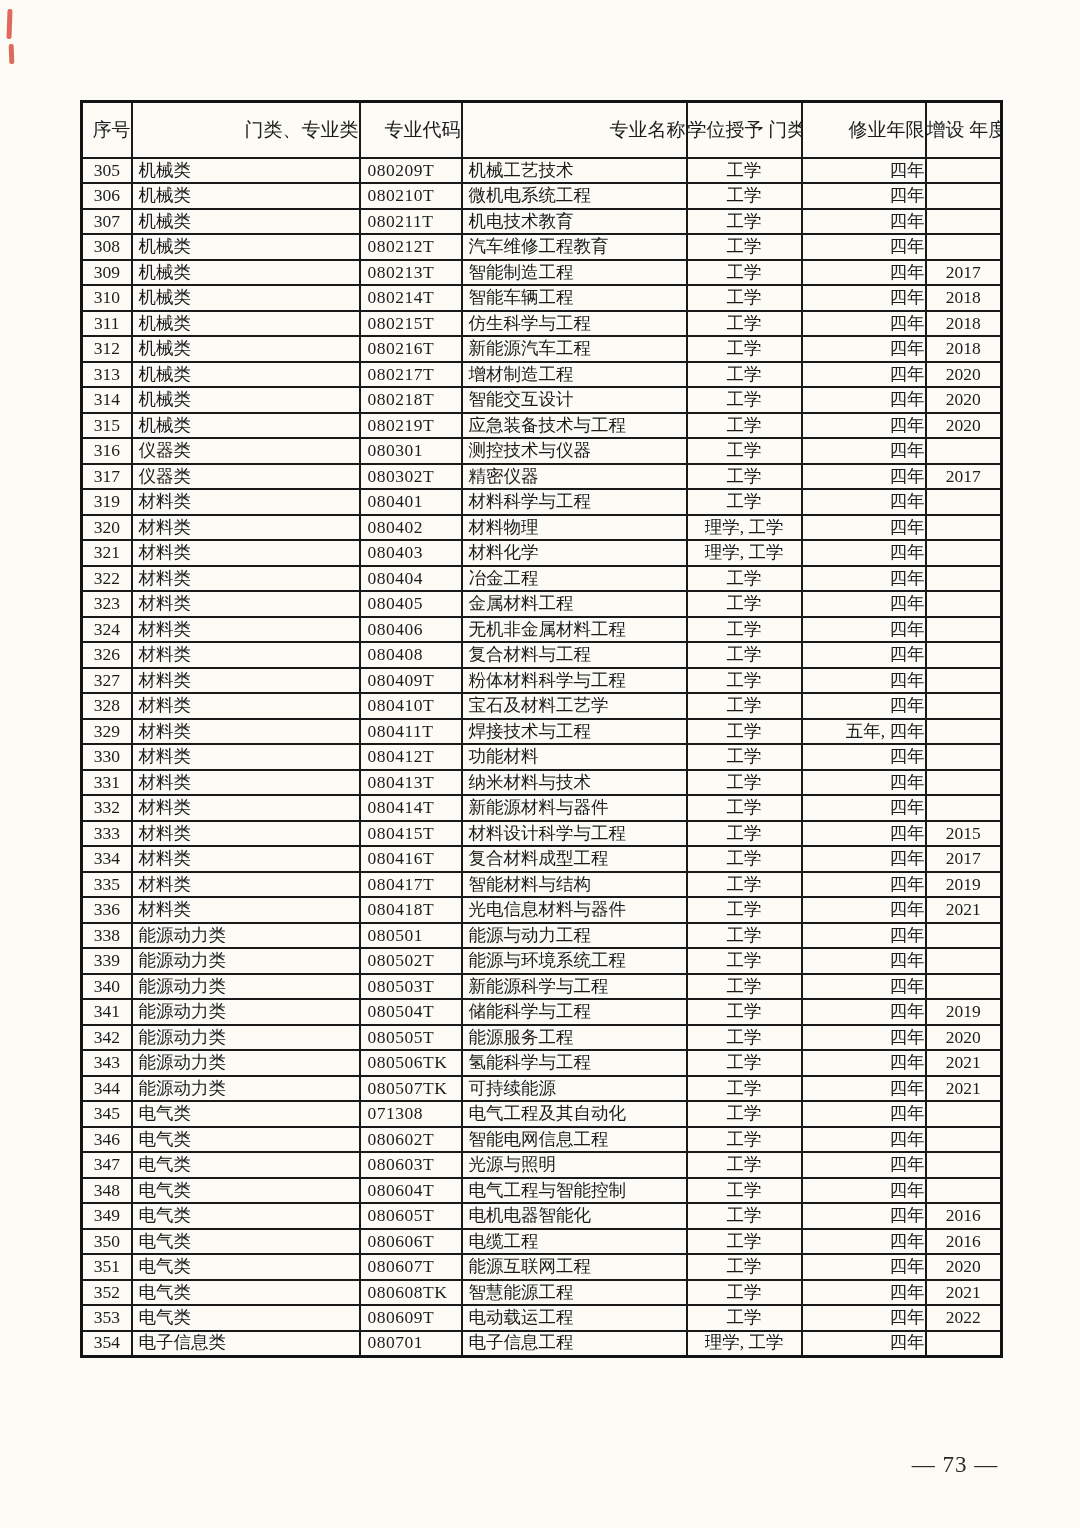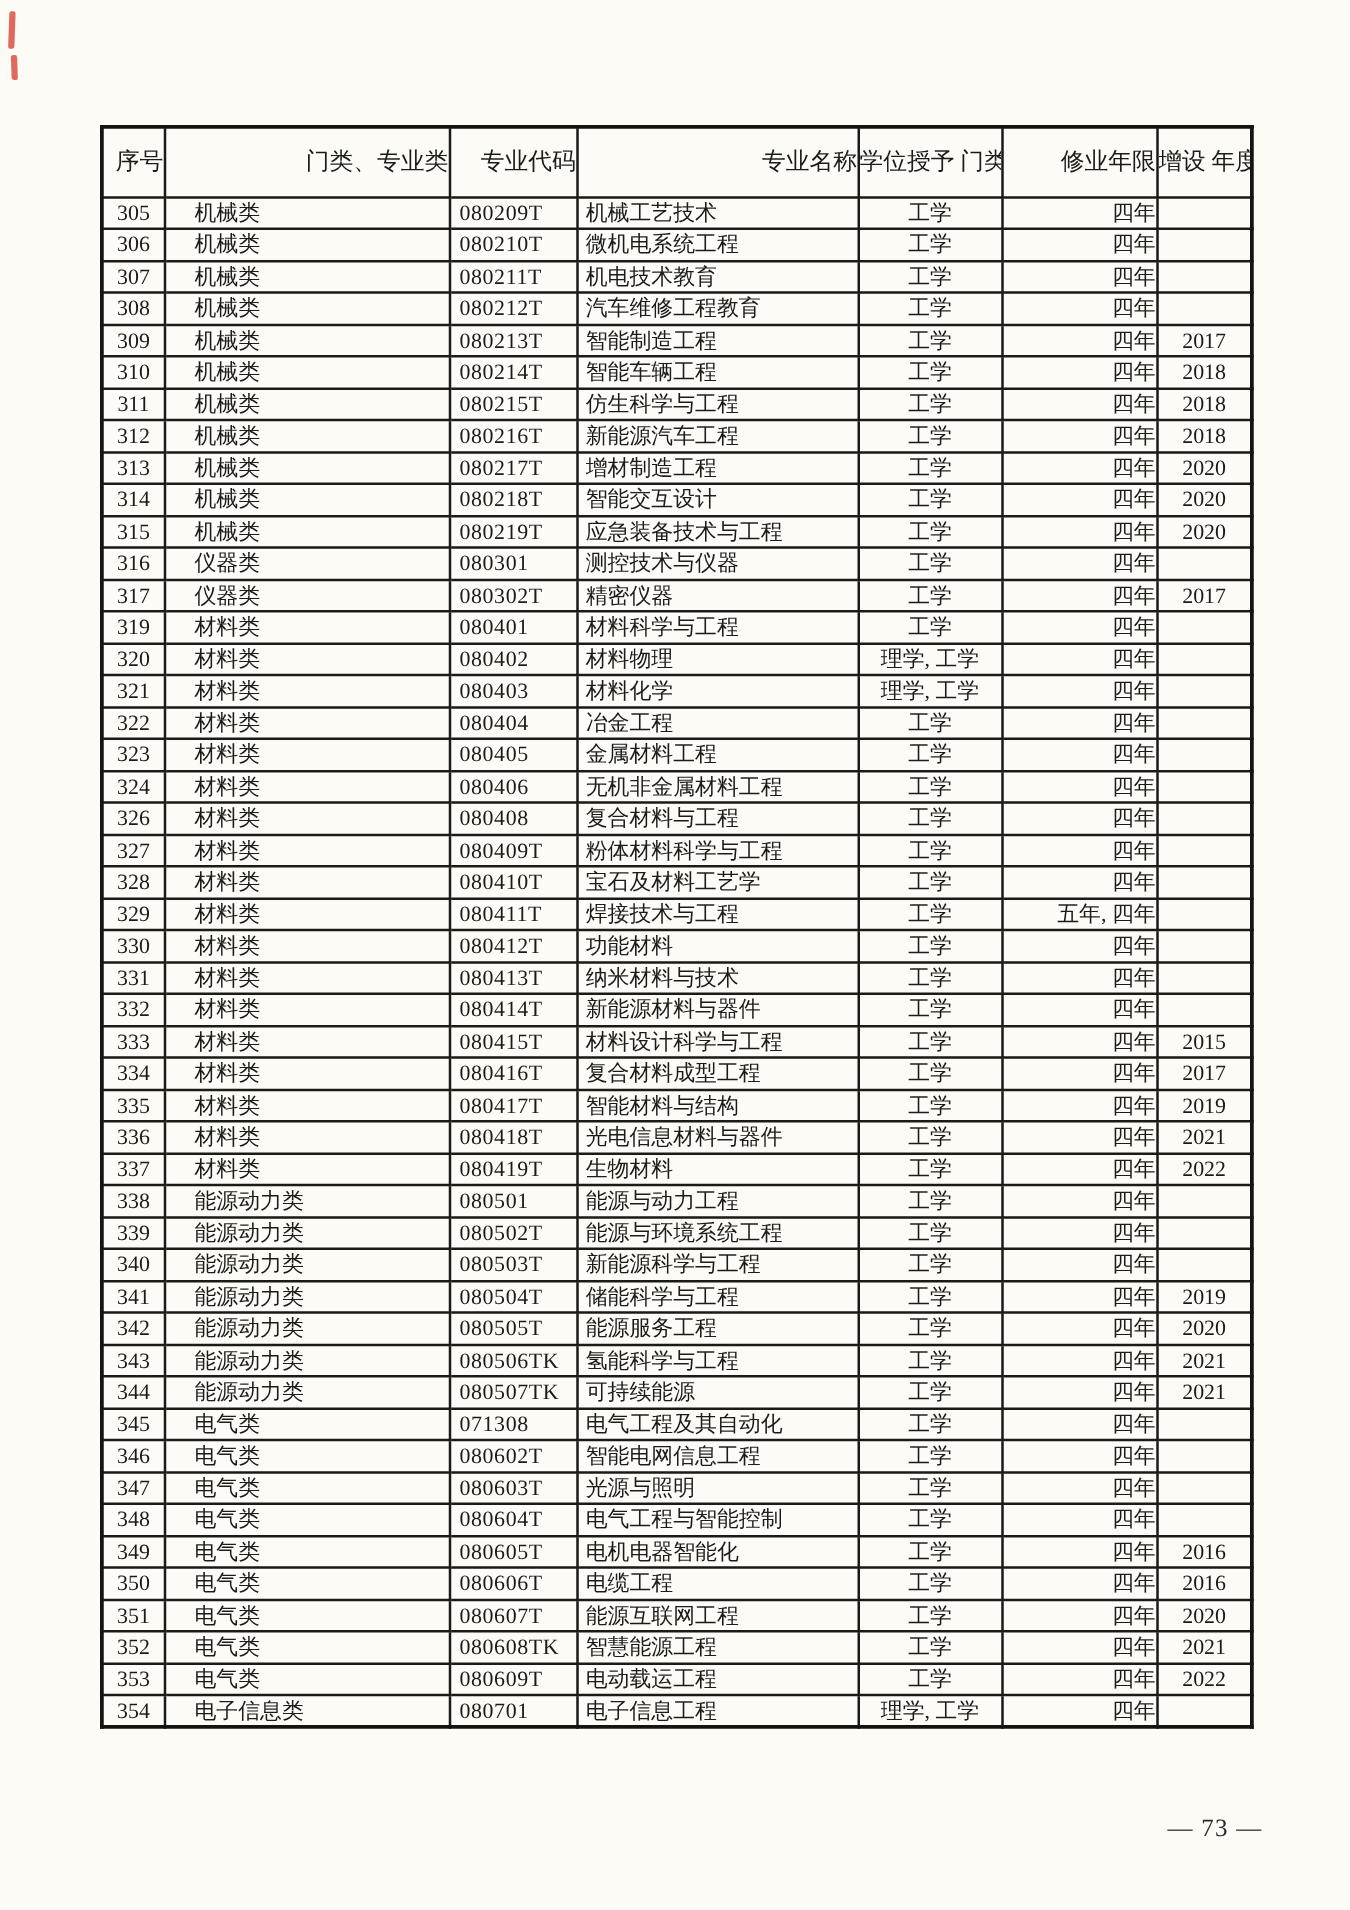--- a/index.html
+++ b/index.html
@@ -49,34 +49,34 @@
     border-bottom-width: 3px;
   }
   tbody td {
     height: 25.5px;
     font-size: 17.5px;
     line-height: 1;
     vertical-align: middle;
   }
   
   tbody td.c0 { text-align: center; }
-  tbody td.c1 { text-align: left; padding-left: 23px; }
+  tbody td.c1 { text-align: left; padding-left: 6px; }
   tbody td.c2 { text-align: left; padding-left: 7px; letter-spacing: 0.5px; }
   tbody td.c3 { text-align: left; padding-left: 6px; }
   tbody td.c4 { text-align: center; }
   tbody td.c5 { text-align: right; }
   tbody td.c6 { text-align: center; }
 
   .page-number {
     position: absolute;
     top: 1452px;
     left: 900px;
     width: 110px;
-    text-align: right;
-    font-size: 20px;
+    text-align: center;
+    font-size: 23px;
     color: #2a2a2a;
     letter-spacing: 1px;
   }
 </style>
 </head>
 <body style="background: rgb(252, 251, 245);">
 
 <div class="page">
 
   <div class="red-mark m1" style="background: rgb(212, 58, 43);"></div>
@@ -370,29 +370,20 @@
         <tr>
       <td class="c0">336</td>
       <td class="c1">材料类</td>
       <td class="c2">080418T</td>
       <td class="c3">光电信息材料与器件</td>
       <td class="c4">工学</td>
       <td class="c5">四年</td>
       <td class="c6">2021</td>
     </tr>
         <tr>
-      <td class="c0">337</td>
-      <td class="c1">材料类</td>
-      <td class="c2">080419T</td>
-      <td class="c3">生物材料</td>
-      <td class="c4">工学</td>
-      <td class="c5">四年</td>
-      <td class="c6">2022</td>
-    </tr>
-        <tr>
       <td class="c0">338</td>
       <td class="c1">能源动力类</td>
       <td class="c2">080501</td>
       <td class="c3">能源与动力工程</td>
       <td class="c4">工学</td>
       <td class="c5">四年</td>
       <td class="c6"></td>
     </tr>
         <tr>
       <td class="c0">339</td>

